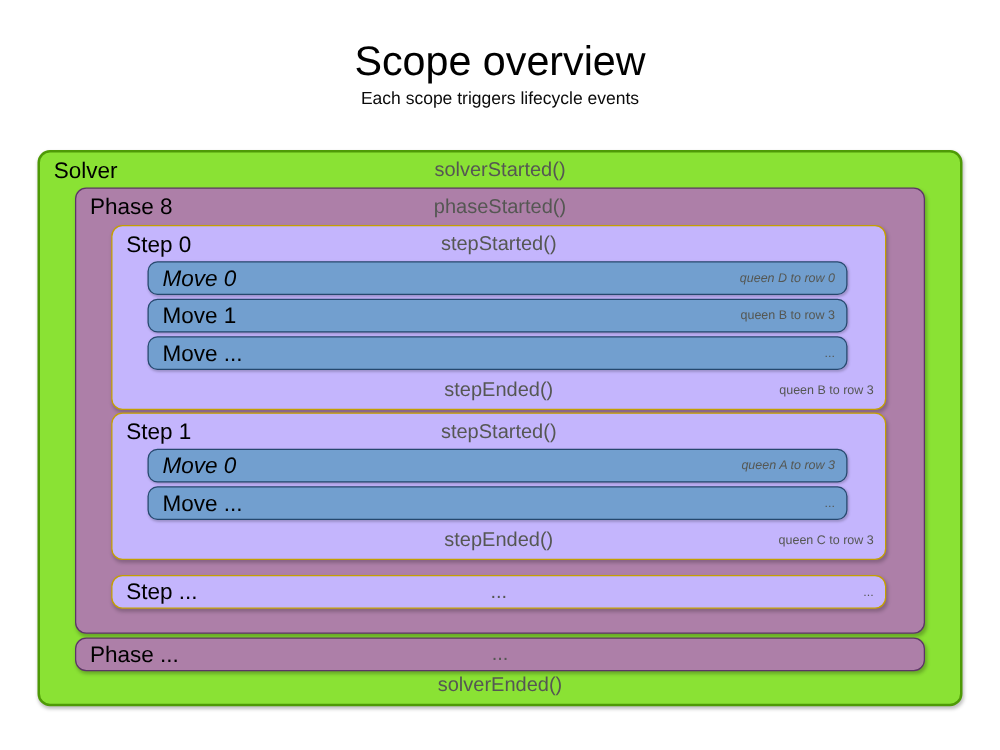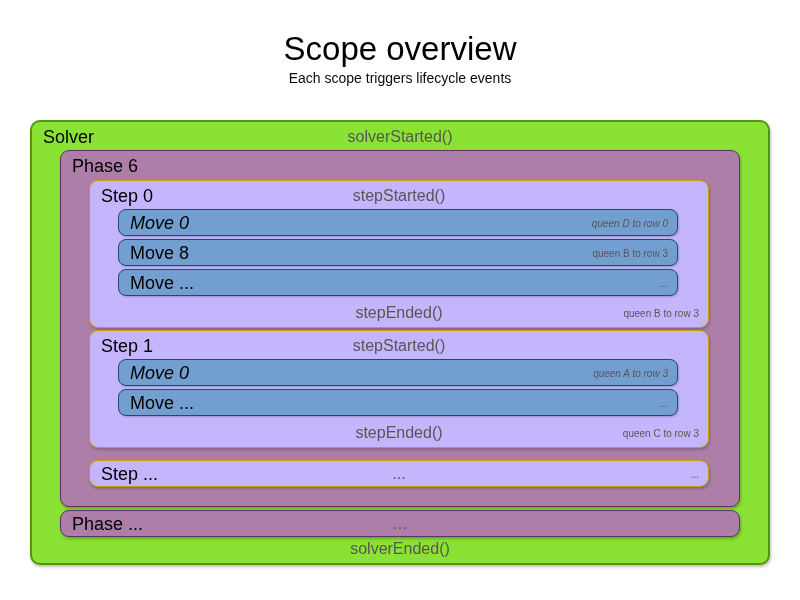--- a/index.html
+++ b/index.html
@@ -65,34 +65,35 @@
 <div class="subtitle">Each scope triggers lifecycle events</div>
 
 <div class="box solver-box">
   <div class="row header-row">
     <span class="label">Solver</span>
     <span class="event">solverStarted()</span>
   </div>
 
   <div class="box phase-box phase0-box">
     <div class="row header-row">
-      <span class="label">Phase 6</span>
+      <span class="label">Phase 8</span>
+      <span class="event">phaseStarted()</span>
     </div>
 
     <div class="box step-box step0-box">
       <div class="row header-row">
         <span class="label">Step 0</span>
         <span class="event">stepStarted()</span>
       </div>
       <div class="box move-box mv0">
         <span class="label">Move 0</span>
         <span class="note">queen D to row 0</span>
       </div>
       <div class="box move-box mv1">
-        <span class="label">Move 8</span>
+        <span class="label">Move 1</span>
         <span class="note">queen B to row 3</span>
       </div>
       <div class="box move-box mv2">
         <span class="label">Move ...</span>
         <span class="note">...</span>
       </div>
       <div class="row footer-row">
         <span class="event">stepEnded()</span>
         <span class="note">queen B to row 3</span>
       </div>

